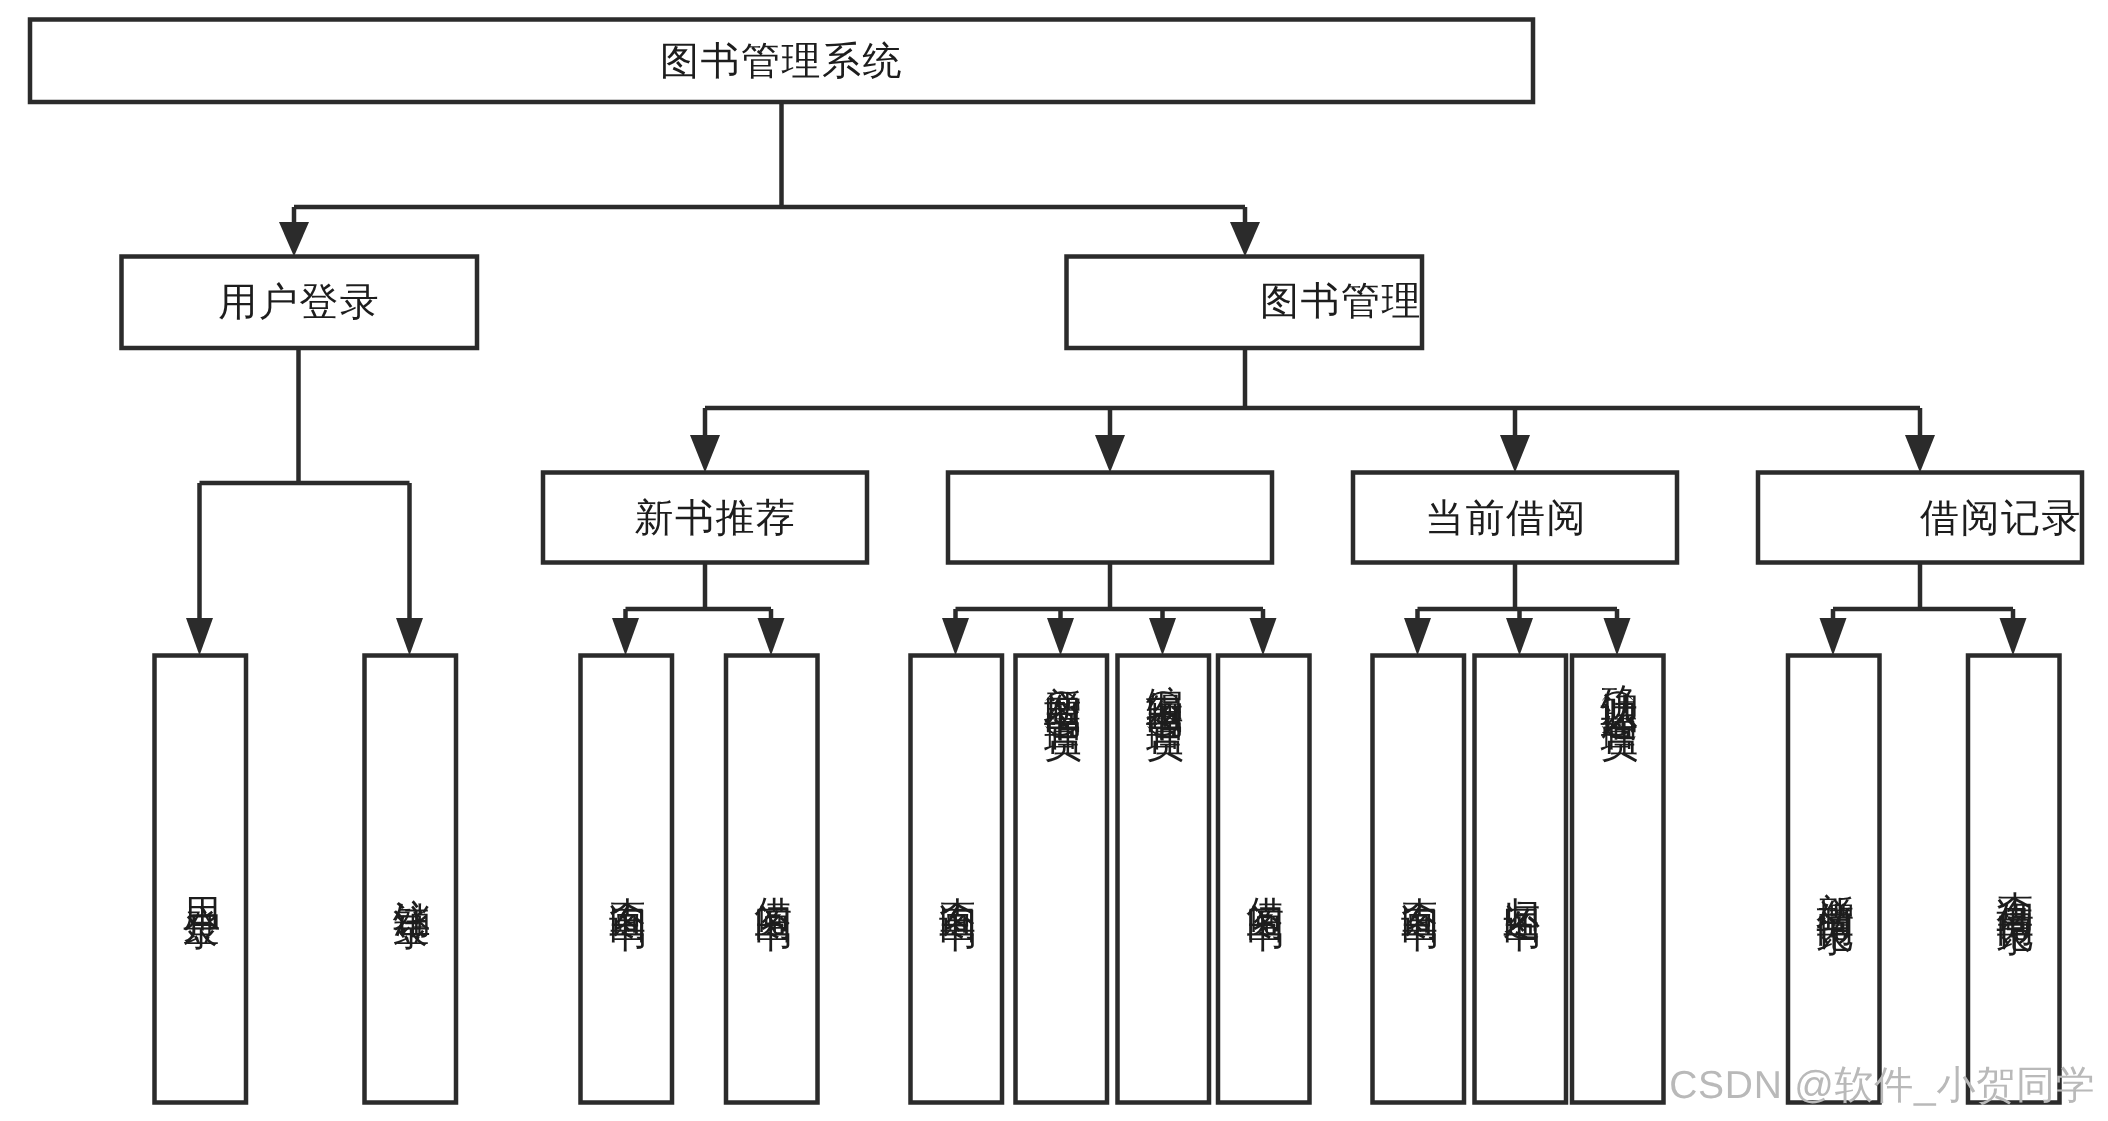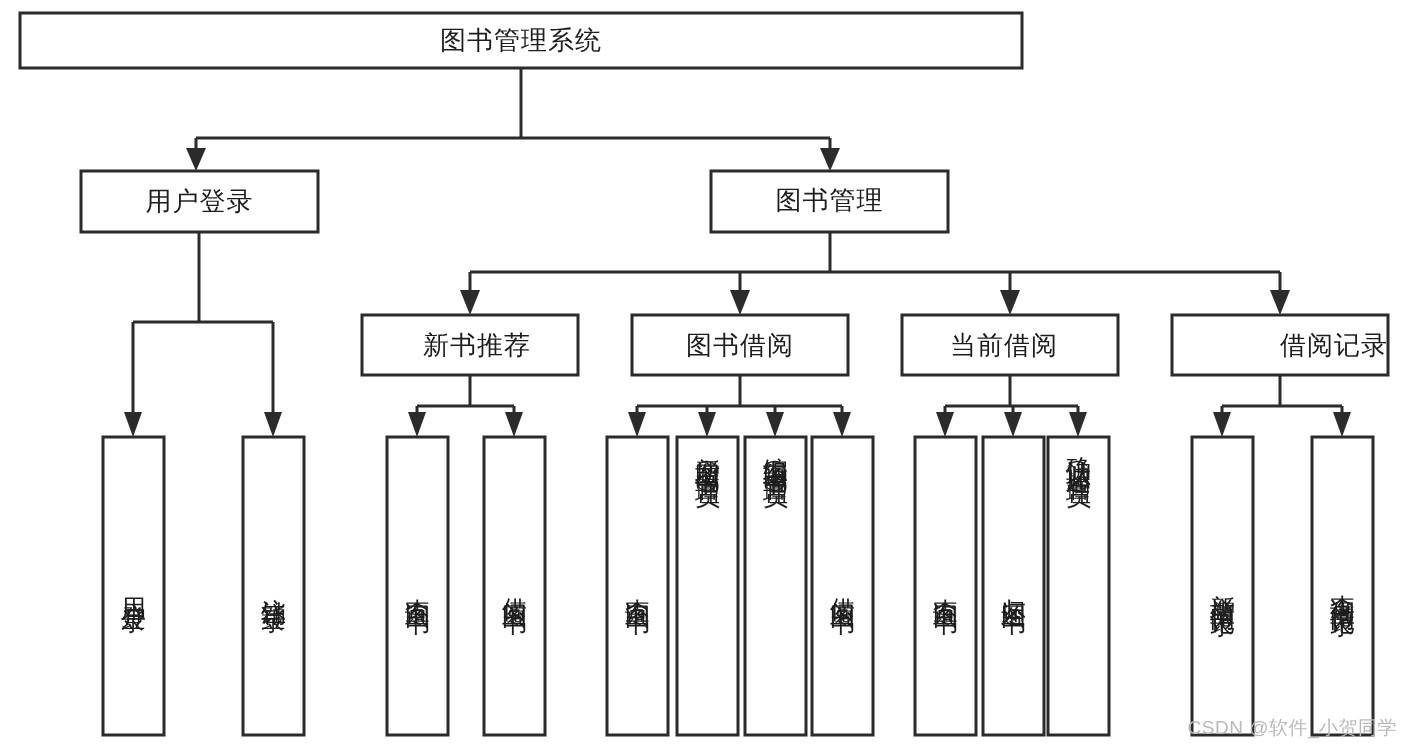--- a/index.html
+++ b/index.html
@@ -71,21 +71,21 @@
     font-size: 26px;
     color: #1d1d1d;
     letter-spacing: 1px;
     white-space: nowrap;
   }
   #watermark {
     position: absolute;
     right: 8px;
     bottom: 6px;
     font-family: "Liberation Sans", "DejaVu Sans", sans-serif;
-    font-size: 19px;
+    font-size: 26px;
     color: #b9b9b9;
     letter-spacing: 0.5px;
     white-space: nowrap;
   }
 </style>
 </head>
 <body>
 
 <div id="diagram-root">
 
@@ -190,30 +190,27 @@
 
   </svg>
 
   <div class="hlabel-wrap" style="left:20px; top:13px; width:1002px; height:55px;">
     <span class="hlabel-text">图书管理系统</span>
   </div>
 
   <div class="hlabel-wrap" style="left:81px; top:171px; width:237px; height:61px;">
     <span class="hlabel-text">用户登录</span>
   </div>
-  <div class="hlabel-wrap" style="left:711px; top:171px; width:237px; height:59px;">
+  <div class="hlabel-wrap" style="left:711px; top:171px; width:237px; height:59px;justify-content:flex-end;">
     <span class="hlabel-text">图书管理</span>
   </div>
 
   <div class="hlabel-wrap" style="left:369px; top:315px; width:216px; height:60px;">
     <span class="hlabel-text">新书推荐</span>
   </div>
-  <div class="hlabel-wrap" style="left:632px; top:315px; width:216px; height:60px;">
-    <span class="hlabel-text">图书借阅</span>
-  </div>
   <div class="hlabel-wrap" style="left:902px; top:315px; width:204px; height:60px;">
     <span class="hlabel-text">当前借阅</span>
   </div>
   <div class="hlabel-wrap" style="left:1172px; top:315px; width:216px; height:60px;justify-content:flex-end;">
     <span class="hlabel-text">借阅记录</span>
   </div>
 
   <div class="vlabel-wrap" style="left:103px; top:437px; width:61px; height:298px;">
     <span class="vlabel-text">用户登录</span>
   </div>

